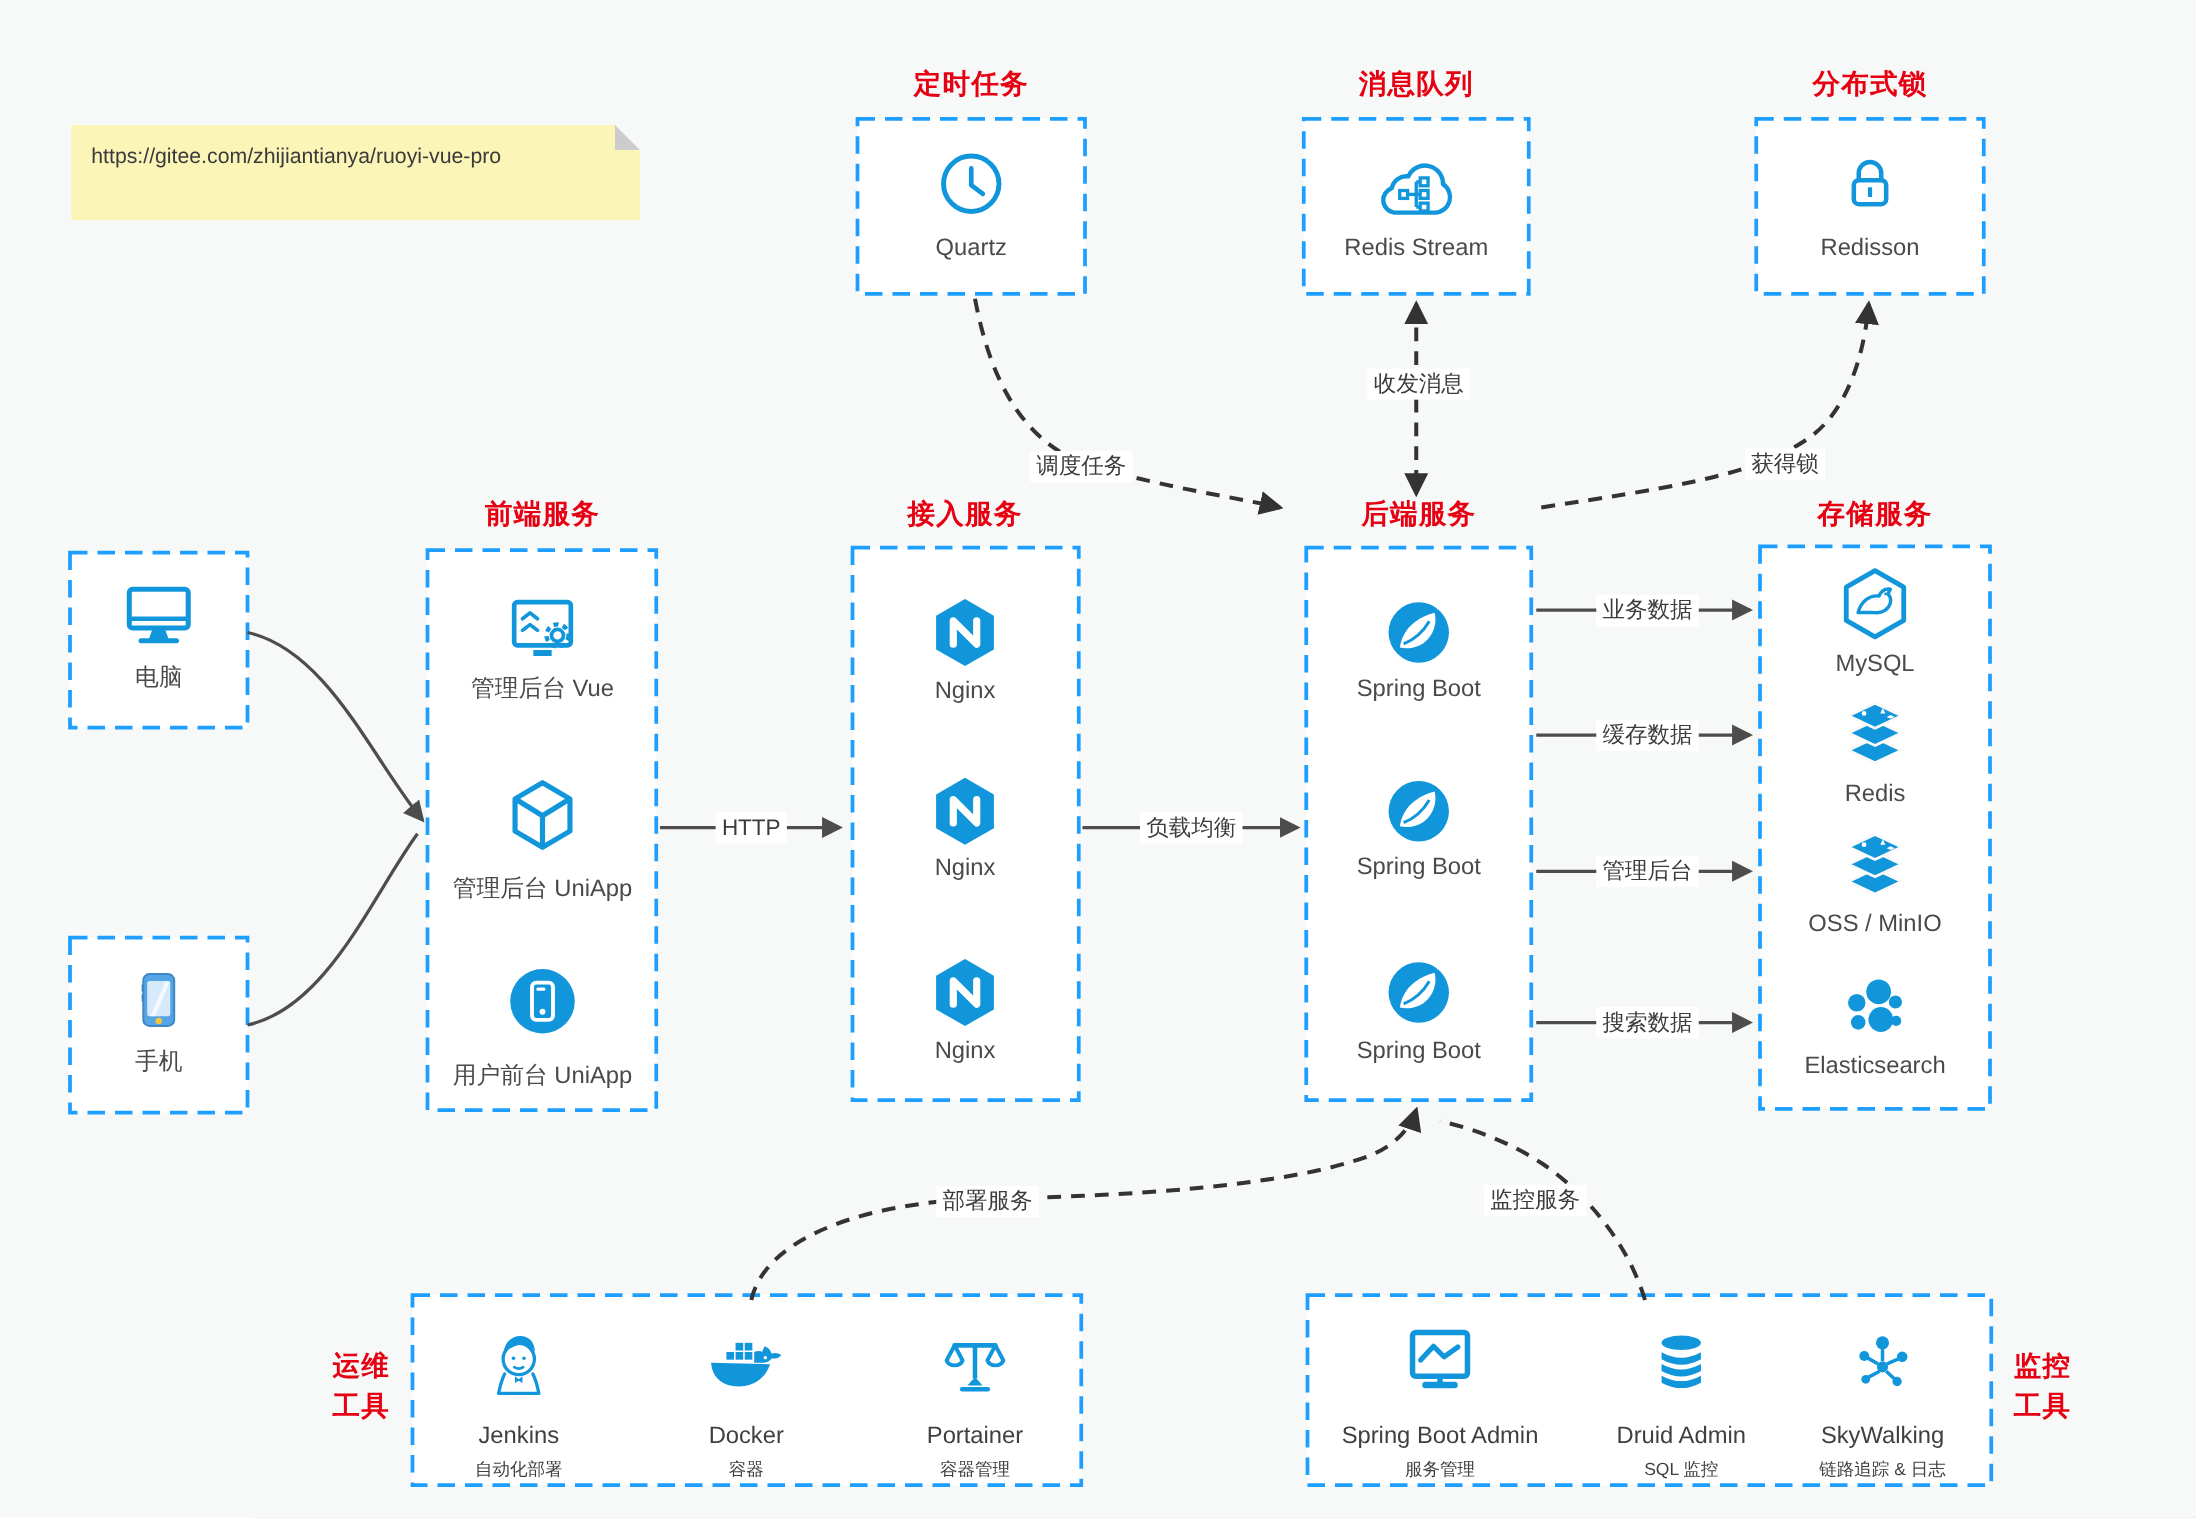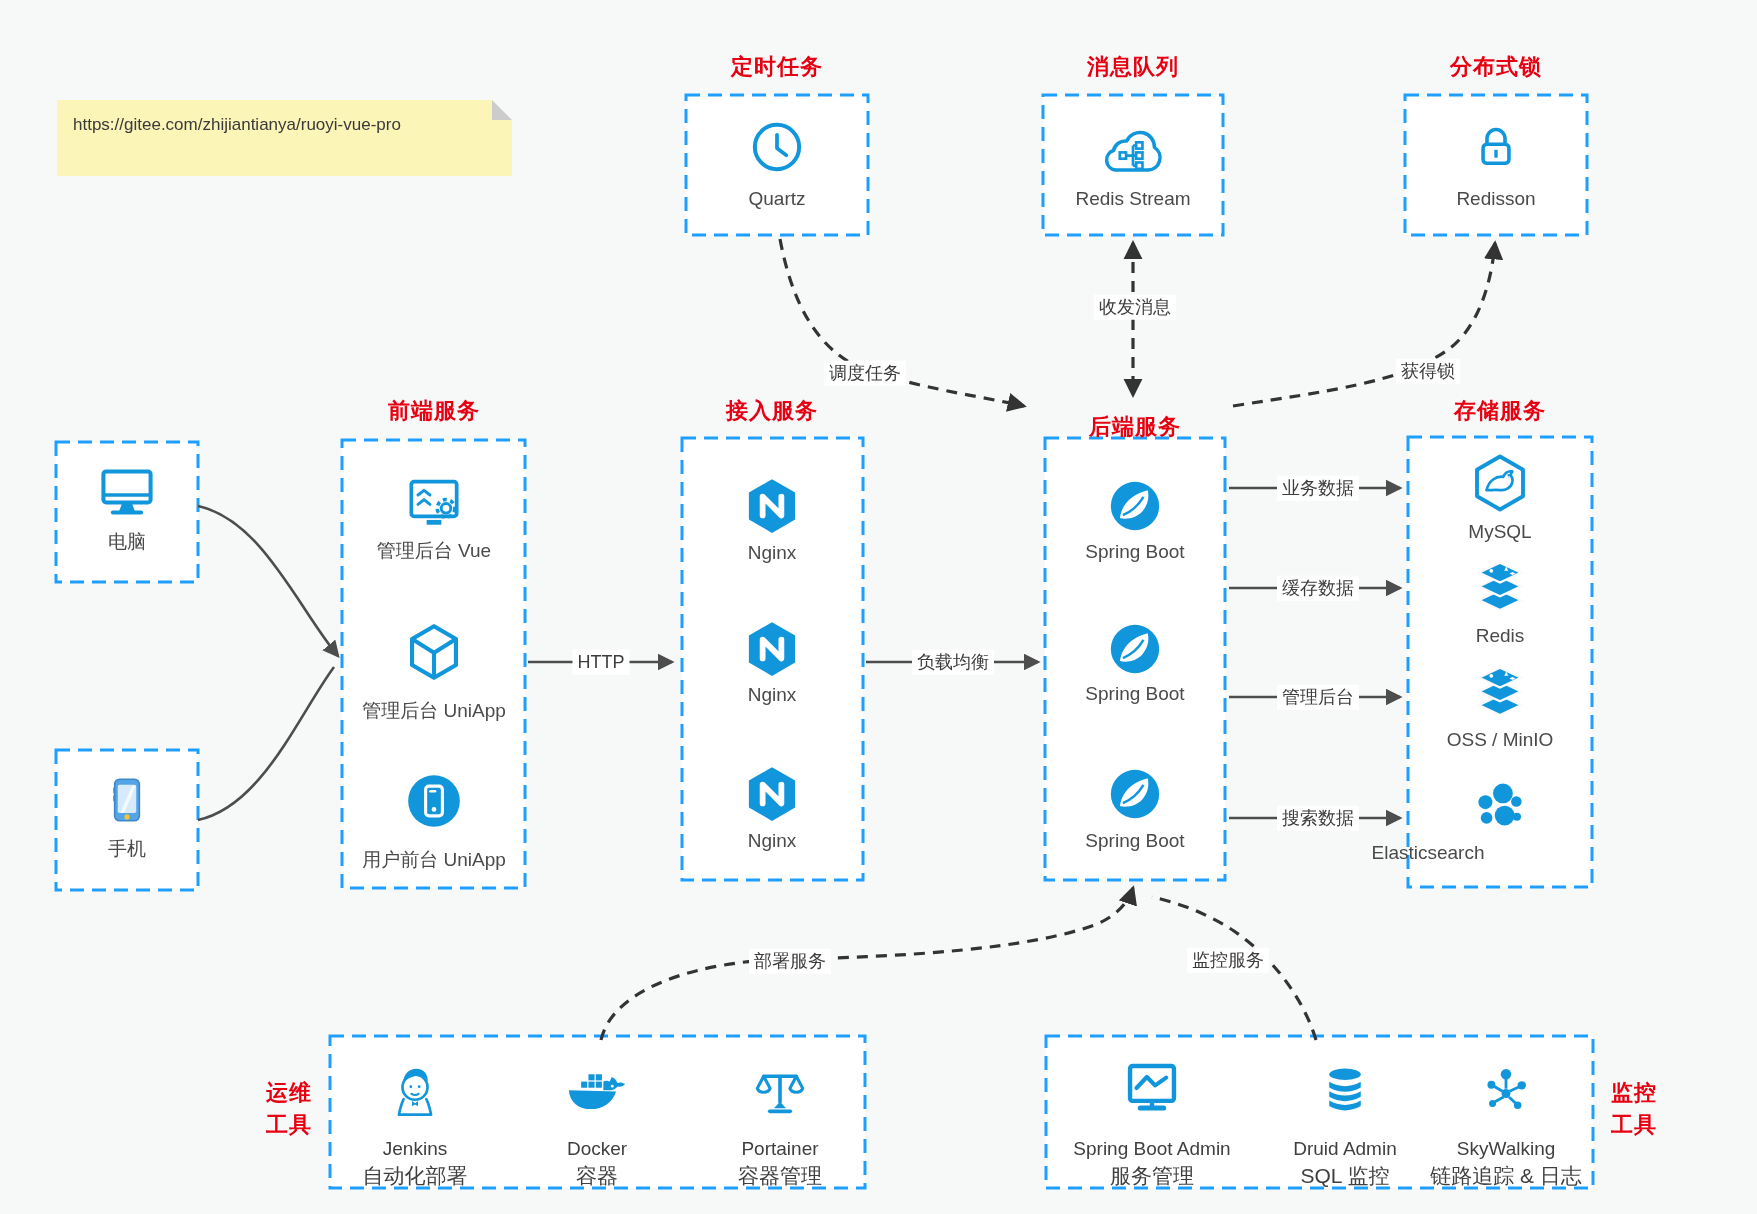--- a/index.html
+++ b/index.html
@@ -3,21 +3,21 @@
 <meta charset="utf-8">
 <style>
   html,body{margin:0;padding:0;background:#e9e9e9;}
   .stage{position:relative;width:1757px;height:1214px;background:#f7f8f8;
          font-family:"Liberation Sans","DejaVu Sans",sans-serif;overflow:hidden;}
   .layer{position:absolute;left:0;top:0;}
   .t{position:absolute;transform:translate(-50%,-50%);white-space:nowrap;text-align:right;}
   .gtitle{font-size:22px;font-weight:bold;color:#e60012;letter-spacing:1px;}
   .ilabel{font-size:19px;color:#4a4a4a;}
   .nm{font-size:19px;color:#3f3f3f;}
-  .ds{font-size:21px;color:#3f3f3f;}
+  .ds{font-size:14px;color:#3f3f3f;}
   .elabel{font-size:18px;color:#3c3c3c;background:#ffffff;padding:1px 5px;line-height:1.25;}
   .icon{position:absolute;transform:translate(-50%,-50%);line-height:0;}
   .note{position:absolute;left:57px;top:100px;width:455px;height:76px;box-sizing:border-box;
         background:#fbf5b8;padding:11px 16px;font-size:17px;color:#3a3a3a;line-height:1.6;}
   .note::after{content:"";position:absolute;top:0;right:0;width:0;height:0;
         border-top:20px solid #f7f8f8;border-left:20px solid #cccccc;}
 </style>
 </head>
 <body>
 
@@ -173,21 +173,21 @@
   </div>
   <div class="t ilabel" style="left:772px;top:695px">Nginx</div>
   <div class="icon" style="left:772px;top:794px">
     <svg width="60" height="60" viewBox="0 0 48 48">
       <polygon points="24,2.5 42.5,13.2 42.5,34.8 24,45.5 5.5,34.8 5.5,13.2" fill="#1296db"></polygon>
       <path d="M16.5 31.5 V16.5 L31.5 31.5 V16.5" fill="none" stroke="#ffffff" stroke-width="4.6" stroke-linecap="round" stroke-linejoin="round"></path>
     </svg>
   </div>
   <div class="t ilabel" style="left:772px;top:841px">Nginx</div>
 
-  <div class="t gtitle" style="left:1135px;top:427px">后端服务</div>
+  <div class="t gtitle" style="left:1135px;top:411px">后端服务</div>
   <div class="icon" style="left:1135px;top:506px">
     <svg width="58" height="58" viewBox="0 0 48 48">
       <circle cx="24" cy="24" r="20" fill="#1296db"></circle>
       <path d="M34.5 11 C36 17 34.5 23.5 30 28.5 C25.5 33.5 18 35.5 11.5 34 C12.5 27 16 21 21.5 17 C25.5 14 30 12 34.5 11 Z" fill="#ffffff"></path>
       <path d="M14 31.5 C19 29.5 26 25 31 16.5" fill="none" stroke="#1296db" stroke-width="2"></path>
     </svg>
   </div>
   <div class="t ilabel" style="left:1135px;top:552px">Spring Boot</div>
   <div class="icon" style="left:1135px;top:649px">
     <svg width="58" height="58" viewBox="0 0 48 48">
@@ -243,21 +243,21 @@
   <div class="icon" style="left:1500px;top:808px">
     <svg width="56" height="56" viewBox="0 0 48 48" fill="#1296db">
       <circle cx="26.5" cy="11.5" r="8.5"></circle>
       <circle cx="11.5" cy="19" r="6"></circle>
       <circle cx="38" cy="18.5" r="4.5"></circle>
       <circle cx="28" cy="30.5" r="8.5"></circle>
       <circle cx="12.5" cy="32.5" r="5"></circle>
       <circle cx="38.5" cy="31.5" r="3.5"></circle>
     </svg>
   </div>
-  <div class="t ilabel" style="left:1428px;top:853px">Elasticsearch</div>
+  <div class="t ilabel" style="left:1500px;top:853px">Elasticsearch</div>
 
   <div class="t gtitle" style="left:289px;top:1093px">运维</div>
   <div class="t gtitle" style="left:289px;top:1125px">工具</div>
 
   <div class="icon" style="left:415px;top:1092px">
     <svg width="58" height="62" viewBox="0 0 48 52" fill="none" stroke="#1296db">
       <circle cx="24" cy="22" r="10.5" stroke-width="2.2"></circle>
       <path d="M13.8 19.5 C14 10.5 19.5 6.5 25 6.5 C31.5 6.5 35 11.5 34.8 17.5 C32 12.5 28 11.5 24 12.5 C20 13.5 15.8 15.5 13.8 19.5 Z" fill="#1296db" stroke="none"></path>
       <circle cx="20.5" cy="21.5" r="1.2" fill="#1296db" stroke="none"></circle>
       <circle cx="27.5" cy="21.5" r="1.2" fill="#1296db" stroke="none"></circle>

